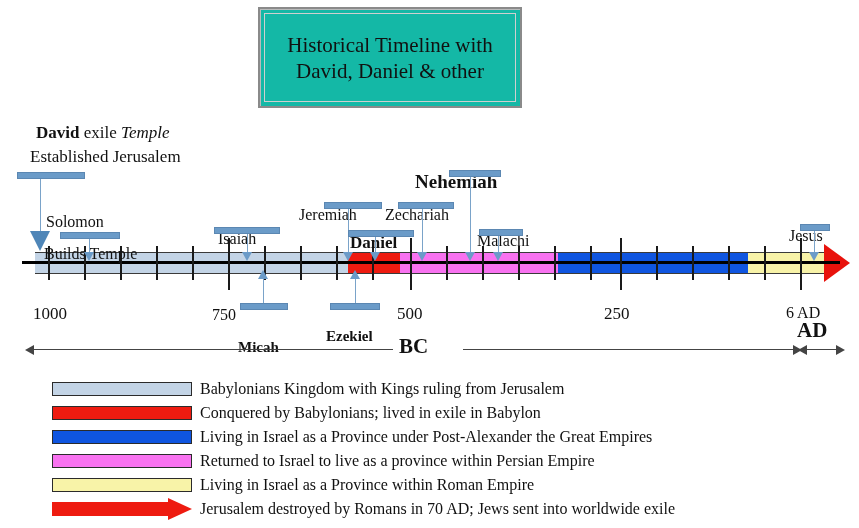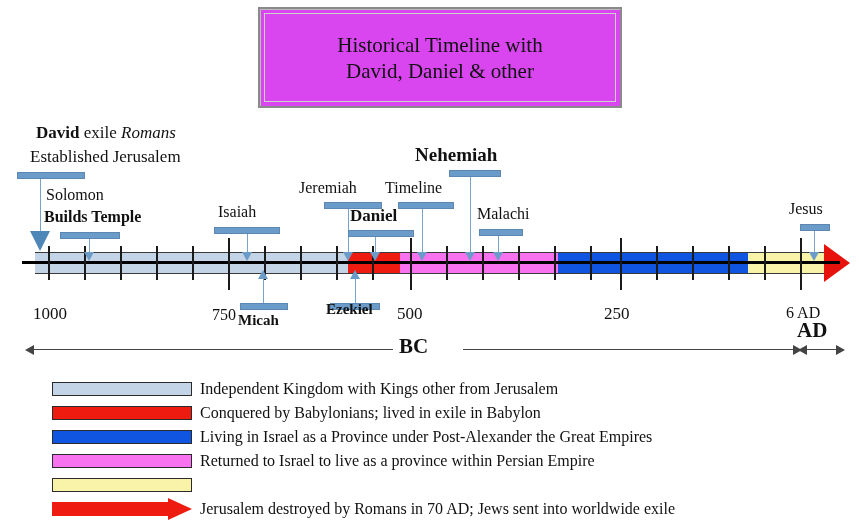--- a/index.html
+++ b/index.html
@@ -1,22 +1,22 @@
 <!DOCTYPE html>
 <html><head>
 <meta charset="utf-8">
 <style>
   html,body{margin:0;padding:0;background:#ffffff;}
   body{width:859px;height:528px;position:relative;overflow:hidden;
        font-family:"Liberation Serif","DejaVu Serif",serif;color:#111;}
   .abs{position:absolute;}
 
   
-  #title-box{left:258px;top:7px;width:364px;height:101px;
-      background:#d946ef;border:2px solid #8a8a8a;box-sizing:border-box;
+  #title-box{left:258px;top:7px;width:264px;height:101px;
+      background:#14b8a6;border:2px solid #8a8a8a;box-sizing:border-box;
       box-shadow:1px 1px 0 #bbb inset;}
   #title-box .inner{position:absolute;left:4px;top:4px;right:4px;bottom:4px;
       border:1px solid #cfcfcf;display:flex;flex-direction:column;
       align-items:center;justify-content:center;}
   #title-box .line{font-size:21px;line-height:26px;white-space:nowrap;}
 
   
   #axis-line{left:22px;top:261px;width:818px;height:3px;background:#000;}
   .band{height:22px;top:252px;box-sizing:border-box;border-top:1px solid #3a3a3a;
         border-bottom:1px solid #3a3a3a;}
@@ -31,21 +31,21 @@
 
   
   .mk-bar{height:7px;background:#6b9bc8;border:1px solid #5b87b2;box-sizing:border-box;}
   .mk-stem{width:1px;background:#7aa3c9;}
   .mk-arrow-down{width:0;height:0;border-left:5px solid transparent;
       border-right:5px solid transparent;border-top:9px solid #6b9bc8;}
   .mk-arrow-up{width:0;height:0;border-left:5px solid transparent;
       border-right:5px solid transparent;border-bottom:9px solid #6b9bc8;}
   .mk-arrow-big{width:0;height:0;border-left:10px solid transparent;
       border-right:10px solid transparent;border-top:20px solid #4f86b8;}
-  .mk-label{white-space:nowrap;font-size:16px;line-height:18px;}
+  .mk-label{white-space:nowrap;font-size:16px;line-height:18px;margin-top:27px;}
   .mk-label.bold{font-weight:bold;font-size:17px;}
   .mk-label.small{font-size:15px;}
 
   
   .hl{white-space:nowrap;font-size:17px;line-height:21px;}
   .hl b{font-weight:bold;}
   .hl i{font-style:italic;}
 
   
   .axnum{font-size:17px;white-space:nowrap;}
@@ -74,21 +74,21 @@
 <body>
 
 <div class="abs" id="title-box">
   <div class="inner">
     <div class="line">Historical Timeline with</div>
     <div class="line">David, Daniel &amp; other</div>
   </div>
 </div>
 
 <div class="abs hl" style="left:36px;top:122px;">
-  <b>David</b><span> exile </span><i>Romans</i>
+  <b>David</b><span> exile </span><i>Temple</i>
 </div>
 <div class="abs hl" style="left:30px;top:146px;">Established Jerusalem</div>
 
 <div class="abs band" style="left:35px;width:313px;background:#c3d4e6;"></div>
 <div class="abs band" style="left:348px;width:52px;background:#ee1b10;"></div>
 <div class="abs band" style="left:400px;width:158px;background:#f872f0;"></div>
 <div class="abs band" style="left:558px;width:190px;background:#0f55e0;"></div>
 <div class="abs band" style="left:748px;width:80px;background:#f8f3a8;"></div>
 <div class="abs" id="timeline-arrow"></div>
 <div class="abs" id="axis-line"></div>
@@ -114,41 +114,41 @@
 <div class="abs tick minor" style="left:692px;"></div>
 <div class="abs tick minor" style="left:728px;"></div>
 <div class="abs tick minor" style="left:764px;"></div>
 <div class="abs tick major" style="left:800px;"></div>
 
 <div class="abs mk-bar" style="left:17px;top:172px;width:68px;"></div>
 <div class="abs mk-stem" style="left:40px;top:179px;height:54px;"></div>
 <div class="abs mk-arrow-big" style="left:30px;top:231px;"></div>
 
 <div class="abs mk-label" style="left:46px;top:186px;">Solomon</div>
-<div class="abs mk-label" style="left:44px;top:208px;font-weight:bold;">Builds Temple</div>
+<div class="abs mk-label" style="left:44px;top:218px;">Builds Temple</div>
 <div class="abs mk-bar" style="left:60px;top:232px;width:60px;"></div>
 <div class="abs mk-stem" style="left:89px;top:239px;height:17px;"></div>
 <div class="abs mk-arrow-down" style="left:84px;top:252px;"></div>
 
 <div class="abs mk-label" style="left:218px;top:203px;">Isaiah</div>
 <div class="abs mk-bar" style="left:214px;top:227px;width:66px;"></div>
 <div class="abs mk-stem" style="left:247px;top:234px;height:22px;"></div>
 <div class="abs mk-arrow-down" style="left:242px;top:252px;"></div>
 
 <div class="abs mk-label" style="left:299px;top:179px;">Jeremiah</div>
 <div class="abs mk-bar" style="left:324px;top:202px;width:58px;"></div>
 <div class="abs mk-stem" style="left:348px;top:209px;height:47px;"></div>
 <div class="abs mk-arrow-down" style="left:343px;top:252px;"></div>
 
 <div class="abs mk-label bold" style="left:350px;top:207px;">Daniel</div>
 <div class="abs mk-bar" style="left:348px;top:230px;width:66px;"></div>
 <div class="abs mk-stem" style="left:375px;top:237px;height:19px;"></div>
 <div class="abs mk-arrow-down" style="left:370px;top:252px;"></div>
 
-<div class="abs mk-label" style="left:385px;top:179px;">Timeline</div>
+<div class="abs mk-label" style="left:385px;top:179px;">Zechariah</div>
 <div class="abs mk-bar" style="left:398px;top:202px;width:56px;"></div>
 <div class="abs mk-stem" style="left:422px;top:209px;height:47px;"></div>
 <div class="abs mk-arrow-down" style="left:417px;top:252px;"></div>
 
 <div class="abs mk-label bold" style="left:415px;top:146px;font-size:19px;">Nehemiah</div>
 <div class="abs mk-bar" style="left:449px;top:170px;width:52px;"></div>
 <div class="abs mk-stem" style="left:470px;top:177px;height:79px;"></div>
 <div class="abs mk-arrow-down" style="left:465px;top:252px;"></div>
 
 <div class="abs mk-label" style="left:477px;top:205px;">Malachi</div>
@@ -184,40 +184,41 @@
 <div class="abs era-arrow-r" style="left:793px;top:345px;"></div>
 <div class="abs era-arrow-l" style="left:798px;top:345px;"></div>
 <div class="abs era-line" style="left:806px;width:32px;"></div>
 <div class="abs era-arrow-r" style="left:836px;top:345px;"></div>
 <div class="abs era-cap" style="left:797px;top:318px;">AD</div>
 
 <div class="abs" id="legend">
 
   <div class="lg-row">
     <div class="lg-sw" style="background:#c3d4e6;"></div>
-    <div class="lg-txt">Independent Kingdom with Kings other from Jerusalem</div>
+    <div class="lg-txt">Babylonians Kingdom with Kings ruling from Jerusalem</div>
   </div>
 
   <div class="lg-row">
     <div class="lg-sw" style="background:#ee1b10;"></div>
     <div class="lg-txt">Conquered by Babylonians; lived in exile in Babylon</div>
   </div>
 
   <div class="lg-row">
     <div class="lg-sw" style="background:#0f55e0;"></div>
     <div class="lg-txt">Living in Israel as a Province under Post-Alexander the Great Empires</div>
   </div>
 
   <div class="lg-row">
     <div class="lg-sw" style="background:#f872f0;"></div>
     <div class="lg-txt">Returned to Israel to live as a province within Persian Empire</div>
   </div>
 
   <div class="lg-row">
     <div class="lg-sw" style="background:#f8f3a8;"></div>
+    <div class="lg-txt">Living in Israel as a Province within Roman Empire</div>
   </div>
 
   <div class="lg-row">
     <div class="lg-sw arrowed">
       <div class="body"></div>
         <div class="head"></div>
     </div>
     <div class="lg-txt">Jerusalem destroyed by Romans in 70 AD; Jews sent into worldwide exile</div>
   </div>
 

